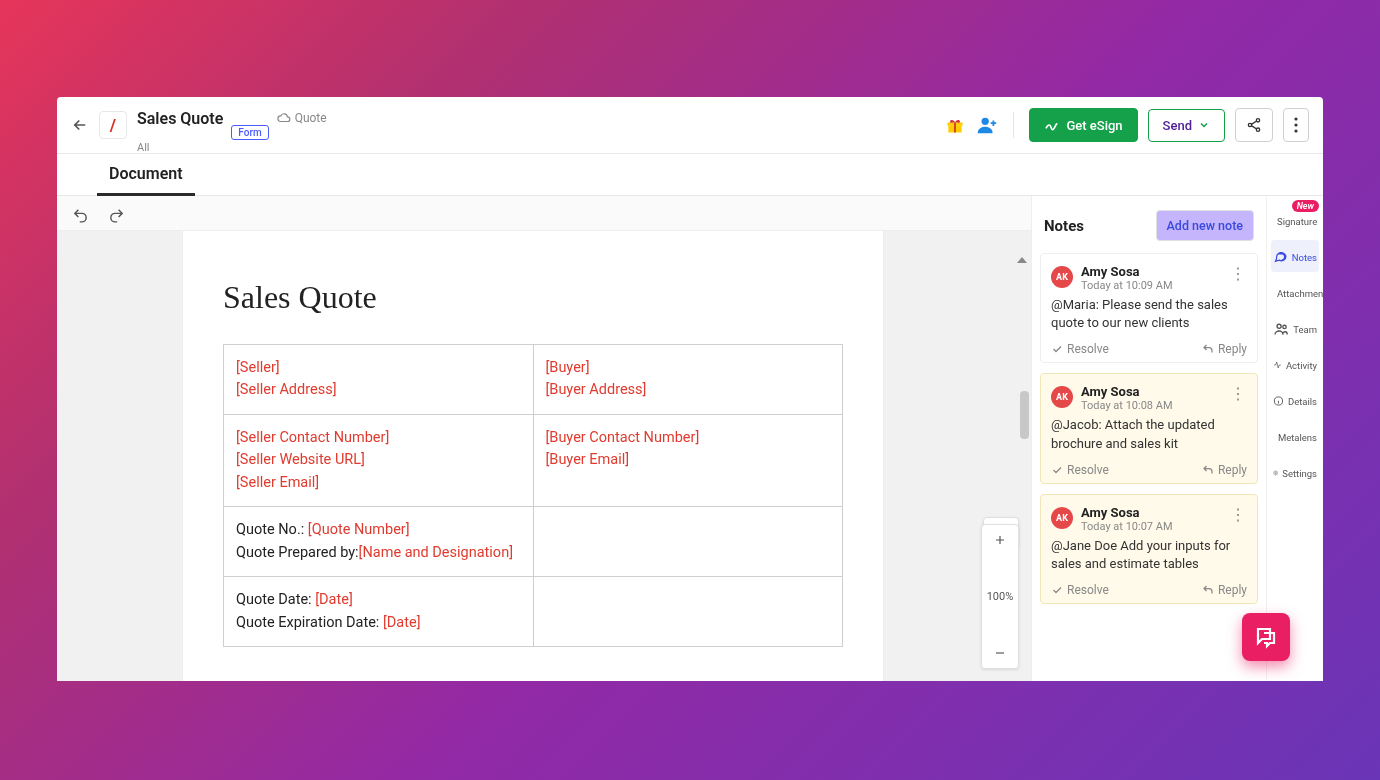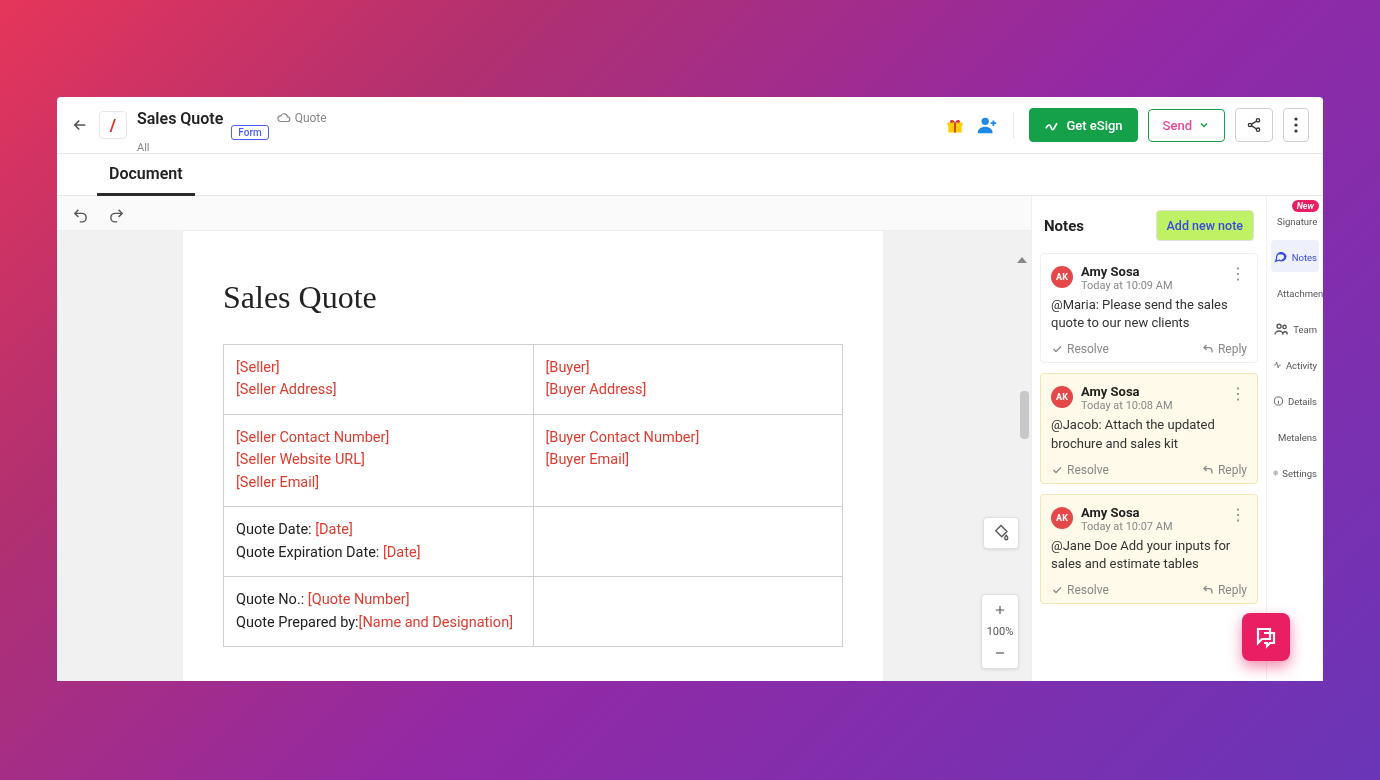--- a/index.html
+++ b/index.html
@@ -12,43 +12,43 @@
 .title-row{ display:flex; align-items:center; gap:8px;}
 .title { font-size:16px; font-weight:600; color:#222; }
 .form-badge { border:1px solid #4b5dff; color:#4b5dff; font-size:10px; padding:1px 6px; border-radius:3px; font-weight:500;margin-top:28px;}
 .saved { color:#888; font-size:12px; display:flex; align-items:center; gap:4px;}
 .subtitle { font-size:11px; color:#888; margin-top:1px;}
 .header-right { margin-left:auto; display:flex; align-items:center; gap:10px; }
 .gift-icon, .person-icon { width:22px; height:22px; display:flex; align-items:center; justify-content:center; cursor:pointer; }
 .vdiv { width:1px; height:26px; background:#e5e5e5; margin:0 5px;}
 .btn { border:1px solid #d0d0d0; border-radius:4px; padding:8px 14px; font-size:13px; font-weight:500; cursor:pointer; display:flex; align-items:center; gap:6px; background:#fff; color:#333;}
 .btn.green { background:#15a04a; border-color:#15a04a; color:#fff; }
-.btn.green2 { background:#fff; border-color:#15a04a; color:#ec4899; }
+.btn.green2 { background:#fff; border-color:#15a04a; color:#4c1d95; }
 .btn.icon-only { padding:8px 10px; }
 .tab-row { display:flex; padding-left:40px; border-bottom:1px solid #e8e8e8; background:#fff;}
 .tab { padding:10px 12px 10px; font-size:16px; font-weight:600; color:#222; border-bottom:3px solid #2b2b2b; margin-bottom:-1px;}
 .main { flex:1; display:flex; overflow:hidden; }
 .canvas-area { flex:1; position:relative; background:#fafafa; border-right:1px solid #eee; }
 .undo-bar { position:absolute; left:10px; top:6px; display:flex; gap:10px; z-index:3;}
 .ubtn { width:26px; height:26px; display:flex; align-items:center; justify-content:center; color:#555; cursor:pointer;}
 .canvas-scroll { position:absolute; left:0; top:34px; right:0; bottom:0; overflow:hidden; background:#f1f1f1; border-top:1px solid #eee;}
 .page { position:absolute; left:126px; top:0; width:700px; background:#fff; min-height:600px; padding:48px 40px 40px 40px; box-shadow:0 0 0 1px #eee;}
 .doc-title { font-family: Georgia, "Times New Roman", serif; font-size:32px; font-weight:500; color:#222; margin-bottom:28px;}
 .doc-table { width:100%; border-collapse:collapse; font-size:14.5px; color:#222; }
 .doc-table td { border:1px solid #cfcfcf; padding:12px 12px; vertical-align:top; width:50%; line-height:1.55;}
 .ph { color:#e03b2e; }
 .body-text { font-size:14.5px; color:#222; line-height:1.6; margin-top:32px;}
-.zoom-ctrl { position:absolute; right:12px; bottom:12px; background:#fff; border:1px solid #e0e0e0; border-radius:4px; display:flex; flex-direction:column; align-items:center; box-shadow:0 1px 3px rgba(0,0,0,.1);}
+.zoom-ctrl { position:absolute; right:12px; bottom:12px; background:#fff; border:1px solid #e0e0e0; border-radius:4px; display:flex; flex-direction:column; align-items:center; box-shadow:0 1px 3px rgba(0,0,0,.1);gap:35px;}
 .zoom-ctrl .zitem { width:36px; height:30px; display:flex; align-items:center; justify-content:center; font-size:15px; cursor:pointer; color:#555;}
 .zoom-ctrl .zlabel { width:36px; font-size:11px; text-align:center; color:#555;}
 .tool-ctrl { position:absolute; right:12px; bottom:132px; width:36px; height:32px; background:#fff; border:1px solid #e0e0e0; border-radius:4px; display:flex; align-items:center; justify-content:center; box-shadow:0 1px 3px rgba(0,0,0,.1); color:#555; cursor:pointer;}
 .notes-panel { width:235px; background:#fff; border-right:1px solid #f0f0f0; display:flex; flex-direction:column; }
 .notes-header { display:flex; align-items:center; justify-content:space-between; padding:14px 12px 12px;}
 .notes-title { font-size:15px; font-weight:700; color:#222;}
-.add-note { border:1px solid #e0e0e0; color:#3a49df; font-size:12.5px; font-weight:500; padding:7px 10px; border-radius:4px; background:#bef264; cursor:pointer;}
+.add-note { border:1px solid #e0e0e0; color:#3a49df; font-size:12.5px; font-weight:500; padding:7px 10px; border-radius:4px; background:#c4b5fd; cursor:pointer;}
 .notes-list { flex:1; overflow:auto; padding:0 8px 8px;}
 .note-card { border-radius:4px; padding:10px 10px 6px; margin-bottom:10px; border:1px solid #eee;}
 .note-card.hl { background:#fffaea; border-color:#f0e6b8;}
 .note-top { display:flex; align-items:flex-start; gap:8px; position:relative;}
 .av { width:22px; height:22px; border-radius:50%; background:#e54848; color:#fff; font-size:9px; font-weight:700; display:flex; align-items:center; justify-content:center; flex-shrink:0; margin-top:2px;}
 .note-meta{ display:flex; flex-direction:column;}
 .note-author { font-size:13px; font-weight:700; color:#222;}
 .note-time { font-size:11px; color:#888;}
 .note-menu { position:absolute; right:0; top:0; cursor:pointer; color:#888; width:18px; text-align:center;}
 .note-body { font-size:13px; color:#333; margin-top:4px; line-height:1.4;}
@@ -185,29 +185,29 @@
                 <span class="ph">[Seller Website URL]</span><br>
                 <span class="ph">[Seller Email]</span>
               </td>
               <td>
                 <span class="ph">[Buyer Contact Number]</span><br>
                 <span class="ph">[Buyer Email]</span>
               </td>
             </tr>
             <tr>
               <td>
-                <span>Quote Date: </span><span class="ph">[Date]</span><br>
-                <span>Quote Expiration Date: </span><span class="ph">[Date]</span>
+                <span>Quote No.: </span><span class="ph">[Quote Number]</span><br>
+                <span>Quote Prepared by:</span><span class="ph">[Name and Designation]</span>
               </td>
               <td></td>
             </tr>
             <tr>
               <td>
-                <span>Quote No.: </span><span class="ph">[Quote Number]</span><br>
-                <span>Quote Prepared by:</span><span class="ph">[Name and Designation]</span>
+                <span>Quote Date: </span><span class="ph">[Date]</span><br>
+                <span>Quote Expiration Date: </span><span class="ph">[Date]</span>
               </td>
               <td></td>
             </tr>
           </tbody>
             </table>
 
           <p class="body-text">
             <span>We have received a request for a quotation dated </span><span class="ph">[Date]</span><span> regarding the Sales Quote. We are pleased to inform you that we have enclosed the quotation for your favorable consideration.</span>
           </p>
         </div>

